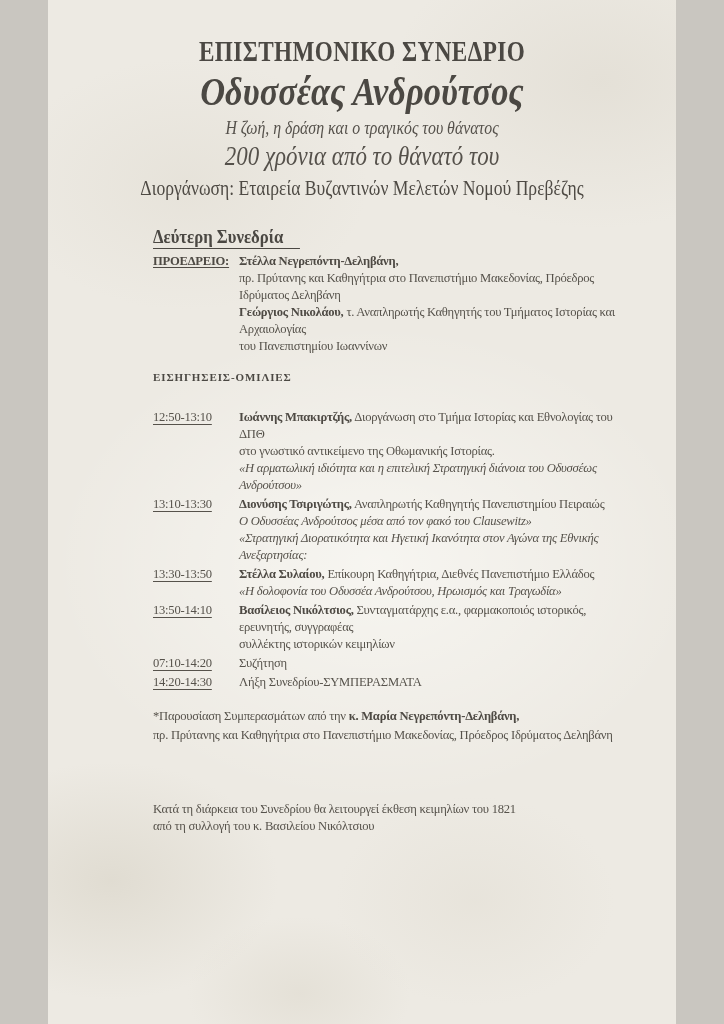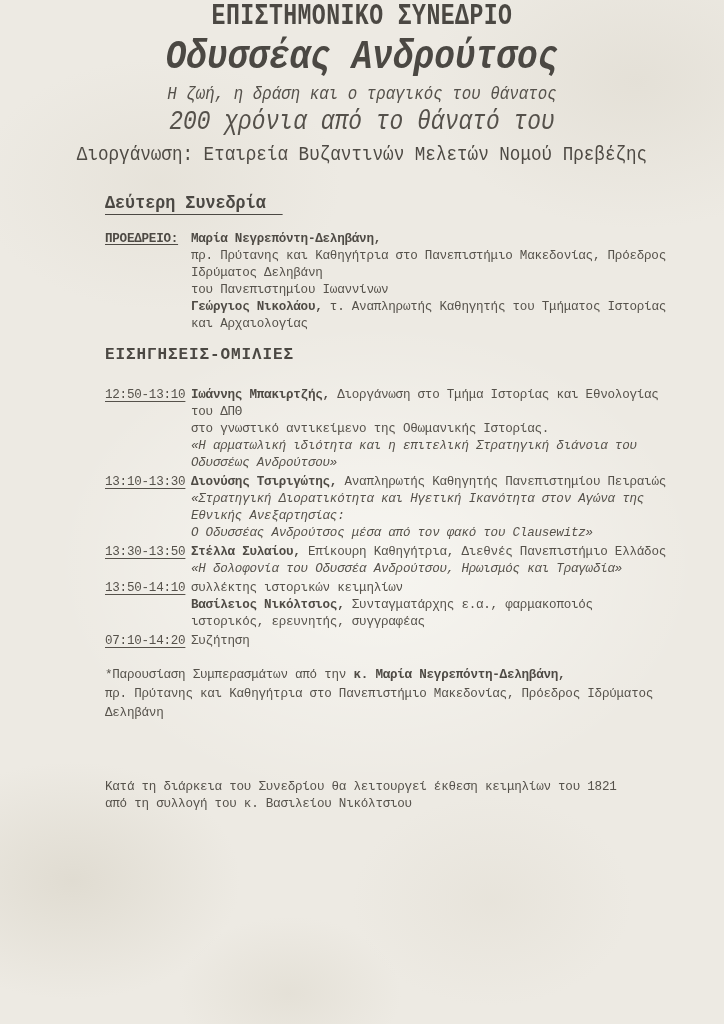--- a/index.html
+++ b/index.html
@@ -1,20 +1,20 @@
 <!DOCTYPE html>
 <html lang="el"><head>
 <meta charset="utf-8">
 <style>
   html,body { margin:0; padding:0; background:#c9c6c0; }
   .page {
-    width:724px; height:1024px; position:relative; overflow:hidden;
-    box-sizing:border-box; 
+    width:628px; height:1024px; position:relative; overflow:hidden;
+    box-sizing:border-box; padding-top:34px;
     margin:0 auto;
-    font-family:Liberation Mono, monospace;
+    font-family:Liberation Serif, serif;
     color:#56524b;
     background-color:#edeae3;
     background-image:
       radial-gradient(ellipse 240px 170px at 10% 86%, rgba(203,197,181,0.38), transparent 70%),
       radial-gradient(ellipse 300px 210px at 88% 8%,  rgba(208,202,188,0.30), transparent 70%),
       radial-gradient(ellipse 260px 180px at 22% 18%, rgba(212,206,192,0.26), transparent 70%),
       radial-gradient(ellipse 200px 150px at 68% 88%, rgba(214,208,194,0.24), transparent 70%),
       radial-gradient(ellipse 430px 320px at 52% 55%, rgba(255,255,252,0.55), transparent 75%),
       radial-gradient(ellipse 160px 110px at 40% 97%, rgba(206,200,184,0.28), transparent 70%);
   }
@@ -33,25 +33,25 @@
   .content { margin:0 58px 0 105px; font-size:12.6px; letter-spacing:-0.25px;
              line-height:17px; color:#56524b; }
 
   .session-heading { display:inline-block; margin-top:28px; font-size:18px; font-weight:700;
                      color:#4b4843; border-bottom:1.6px solid #4b4843; padding:0 18px 2px 0;
                      transform:scaleX(0.93); transform-origin:left; letter-spacing:0; }
 
   .hang   { position:relative; padding-left:86px; }
   .hang-label { position:absolute; left:0; top:0; }
 
-  .chairs { margin-top:16px; }
+  .chairs { margin-top:4px; }
   .chair-label { text-decoration:underline; text-underline-offset:2px; font-weight:700; color:#4e4a44; }
   .bold { font-weight:700; color:#4e4a44; }
 
-  .talks-heading { margin-top:14px; font-size:16px; font-weight:700; letter-spacing:0.9px; color:#4b4843; }
+  .talks-heading { margin-top:14px; font-size:11px; font-weight:700; letter-spacing:0.9px; color:#4b4843; }
 
   .schedule { margin-top:23px; }
   .entry { position:relative; padding-left:86px; margin-bottom:2px; }
   .entry .time { position:absolute; left:0; top:0; text-decoration:underline;
                  text-underline-offset:2.5px; white-space:nowrap; }
   .quote { font-style:italic; }
 
   .footnote { margin-top:16px; line-height:19px; }
   .exhibit  { margin-top:56px; text-align:left; line-height:16.5px; font-weight:500; }
 </style>
@@ -68,68 +68,72 @@
 
   <div class="content">
 
     <div>
       <span class="session-heading">Δεύτερη Συνεδρία</span>
     </div>
 
     <div class="chairs">
       <div class="hang">
         <span class="hang-label chair-label">ΠΡΟΕΔΡΕΙΟ:</span>
-        <span class="bold">Μαρία Νεγρεπόντη-Δεληβάνη,</span>
+        <span class="bold">Στέλλα Νεγρεπόντη-Δεληβάνη,</span>
       </div>
       <div class="hang">
         <span>πρ. Πρύτανης και Καθηγήτρια στο Πανεπιστήμιο Μακεδονίας, Πρόεδρος Ιδρύματος Δεληβάνη</span>
       </div>
       <div class="hang">
-        <span>του Πανεπιστημίου Ιωαννίνων</span>
+        <span class="bold">Γεώργιος Νικολάου,</span><span> τ. Αναπληρωτής Καθηγητής του Τμήματος Ιστορίας και Αρχαιολογίας</span>
       </div>
       <div class="hang">
-        <span class="bold">Γεώργιος Νικολάου,</span><span> τ. Αναπληρωτής Καθηγητής του Τμήματος Ιστορίας και Αρχαιολογίας</span>
+        <span>του Πανεπιστημίου Ιωαννίνων</span>
       </div>
     </div>
 
     <div class="talks-heading">ΕΙΣΗΓΗΣΕΙΣ-ΟΜΙΛΙΕΣ</div>
 
     <div class="schedule">
 
       <div class="entry">
         <span class="time">12:50-13:10</span>
         <div><span class="bold">Ιωάννης Μπακιρτζής,</span><span> Διοργάνωση στο Τμήμα Ιστορίας και Εθνολογίας του ΔΠΘ</span></div>
         <div>στο γνωστικό αντικείμενο της Οθωμανικής Ιστορίας.</div>
         <div class="quote">«Η αρματωλική ιδιότητα και η επιτελική Στρατηγική διάνοια του Οδυσσέως Ανδρούτσου»</div>
       </div>
 
       <div class="entry">
         <span class="time">13:10-13:30</span>
         <div><span class="bold">Διονύσης Τσιριγώτης,</span><span> Αναπληρωτής Καθηγητής Πανεπιστημίου Πειραιώς</span></div>
+        <div class="quote">Ο Οδυσσέας Ανδρούτσος μέσα από τον φακό του Clausewitz»</div>
         <div class="quote">«Στρατηγική Διορατικότητα και Ηγετική Ικανότητα στον Αγώνα της Εθνικής Ανεξαρτησίας:</div>
-        <div class="quote">Ο Οδυσσέας Ανδρούτσος μέσα από τον φακό του Clausewitz»</div>
       </div>
 
       <div class="entry">
         <span class="time">13:30-13:50</span>
         <div><span class="bold">Στέλλα Συλαίου,</span><span> Επίκουρη Καθηγήτρια, Διεθνές Πανεπιστήμιο Ελλάδος</span></div>
         <div class="quote">«Η δολοφονία του Οδυσσέα Ανδρούτσου, Ηρωισμός και Τραγωδία»</div>
       </div>
 
       <div class="entry">
         <span class="time">13:50-14:10</span>
+        <div><span class="bold">Βασίλειος Νικόλτσιος,</span><span> Συνταγματάρχης ε.α., φαρμακοποιός ιστορικός, ερευνητής, συγγραφέας</span></div>
         <div>συλλέκτης ιστορικών κειμηλίων</div>
-        <div><span class="bold">Βασίλειος Νικόλτσιος,</span><span> Συνταγματάρχης ε.α., φαρμακοποιός ιστορικός, ερευνητής, συγγραφέας</span></div>
       </div>
 
       <div class="entry">
         <span class="time">07:10-14:20</span>
         <div>Συζήτηση</div>
       </div>
 
+      <div class="entry">
+        <span class="time">14:20-14:30</span>
+        <div>Λήξη Συνεδρίου-ΣΥΜΠΕΡΑΣΜΑΤΑ</div>
+      </div>
 
     </div>
 
     <div class="footnote">
       <div><span>*Παρουσίαση Συμπερασμάτων από την </span><span class="bold">κ. Μαρία Νεγρεπόντη-Δεληβάνη,</span></div>
       <div>πρ. Πρύτανης και Καθηγήτρια στο Πανεπιστήμιο Μακεδονίας, Πρόεδρος Ιδρύματος Δεληβάνη</div>
     </div>
 
     <div class="exhibit">
       <div>Κατά τη διάρκεια του Συνεδρίου θα λειτουργεί έκθεση κειμηλίων του 1821</div>

